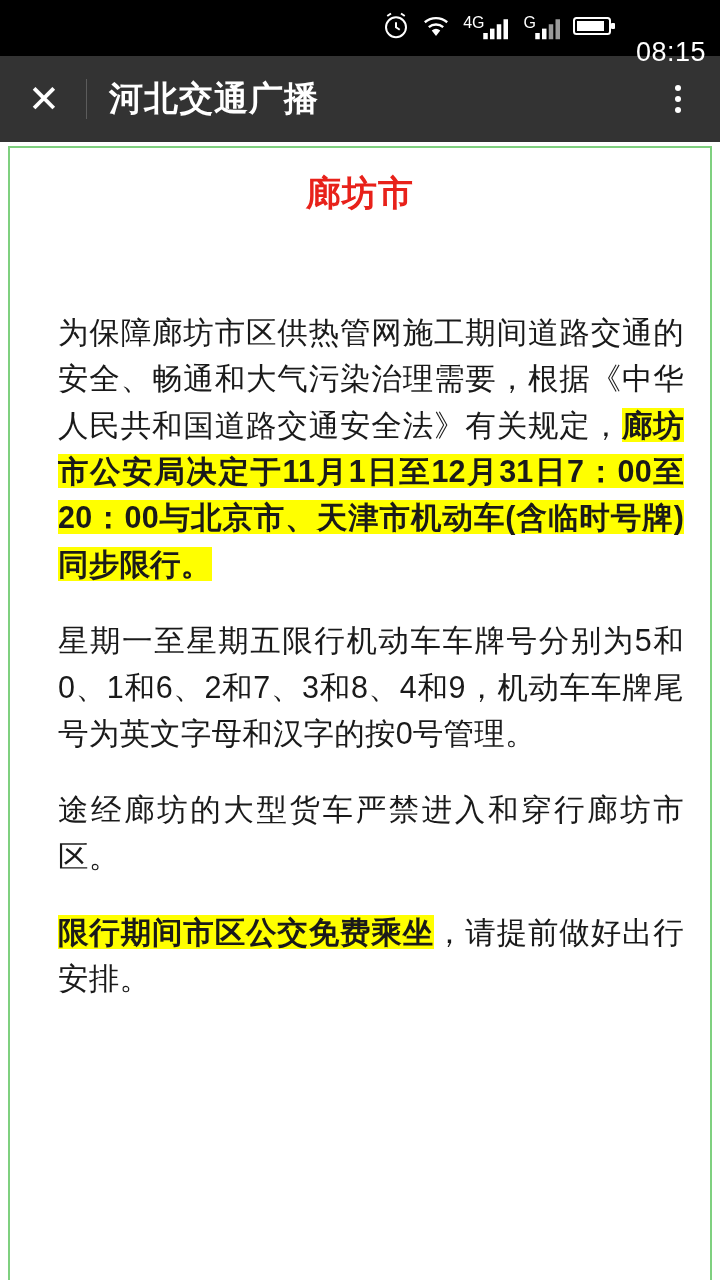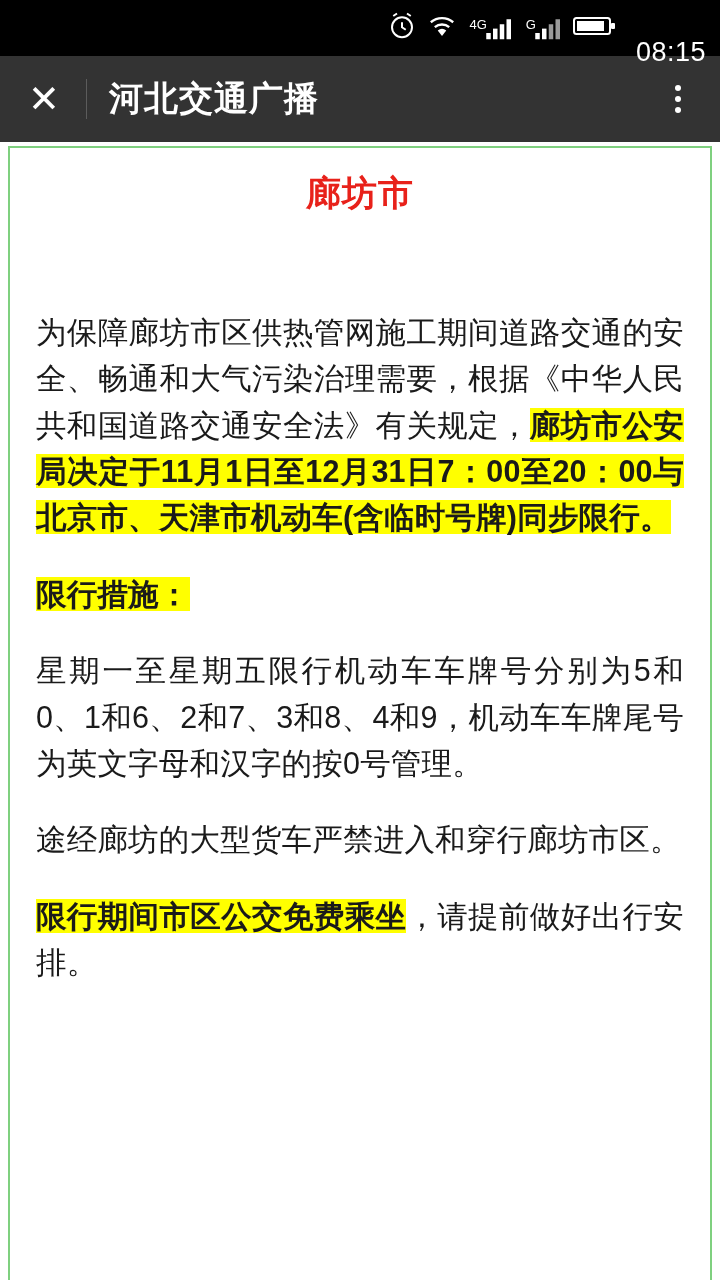--- a/index.html
+++ b/index.html
@@ -18,21 +18,21 @@
     display: flex;
     align-items: center;
     justify-content: flex-end;
     padding: 0 14px;
     color: #ffffff;
   }
   .sb-icons { display: flex; align-items: center; gap: 9px; }
   .sb-ico { display: block; }
   .sb-clock { font-size: 27px; letter-spacing: 0.5px; margin-left: 10px; color:#fff;margin-top:48px; }
   .net-label {
-    font-size: 13px;
+    font-size: 16px;
     position: relative;
     top: -9px;
     left: 2px;
     color: #ffffff;
   }
   .sig-group { display:flex; align-items:flex-end; }
 
   
   .appbar {
     height: 86px;
@@ -103,20 +103,21 @@
     margin-bottom: 92px;
     letter-spacing: 1px;
   }
   p.para {
     font-size: 30.5px;
     line-height: 1.52;
     color: #1a1a1a;
     margin-bottom: 30px;
     letter-spacing: 0.2px;
     text-align: justify;
+    margin-left: 22px;
   }
   p.para:last-child { margin-bottom: 0; }
   .hl { background: #ffff00; }
   .bold { font-weight: 700; }
   .sec-head {
     font-weight: 700;
     background: #ffff00;
     font-size: 30.5px;
   }
   .p-sec { margin-bottom: 26px; }
@@ -186,21 +187,20 @@
   </div>
 </div>
 
 <div class="content">
   <div class="article">
 
     <div class="doc-title">廊坊市</div>
 
     <p class="para"><span>为保障廊坊市区供热管网施工期间道路交通的安全、畅通和大气污染治理需要，根据《中华人民共和国道路交通安全法》有关规定，</span><span class="hl bold">廊坊市公安局决定于11月1日至12月31日7：00至20：00与北京市、天津市机动车(含临时号牌)同步限行。</span></p>
 
-    <p class="para p-sec"><span class="sec-head">限行措施：</span></p>
 
     <p class="para">星期一至星期五限行机动车车牌号分别为5和0、1和6、2和7、3和8、4和9，机动车车牌尾号为英文字母和汉字的按0号管理。</p>
 
 
 
     <p class="para">途经廊坊的大型货车严禁进入和穿行廊坊市区。</p>
 
     <p class="para"><span class="hl bold">限行期间市区公交免费乘坐</span><span>，请提前做好出行安排。</span></p>
 
   </div>

